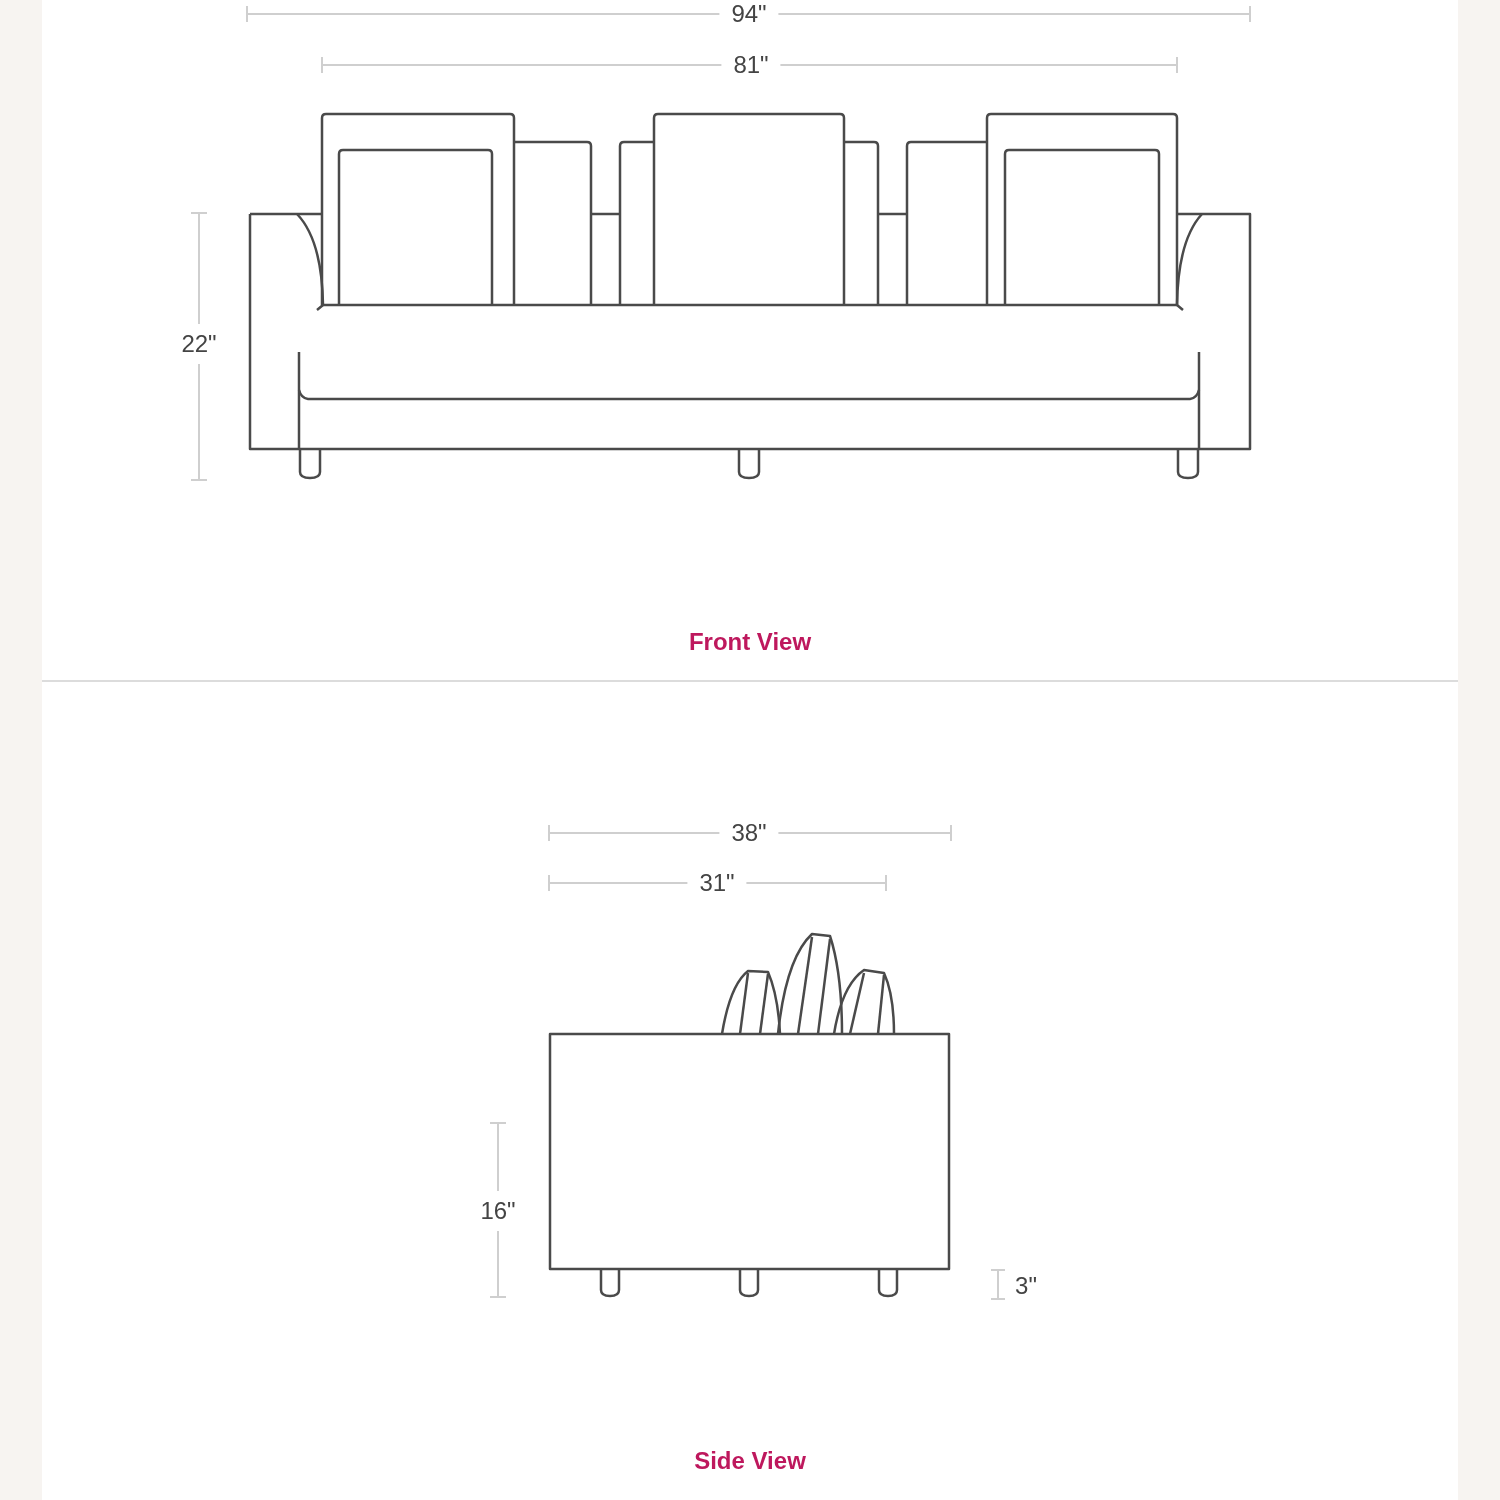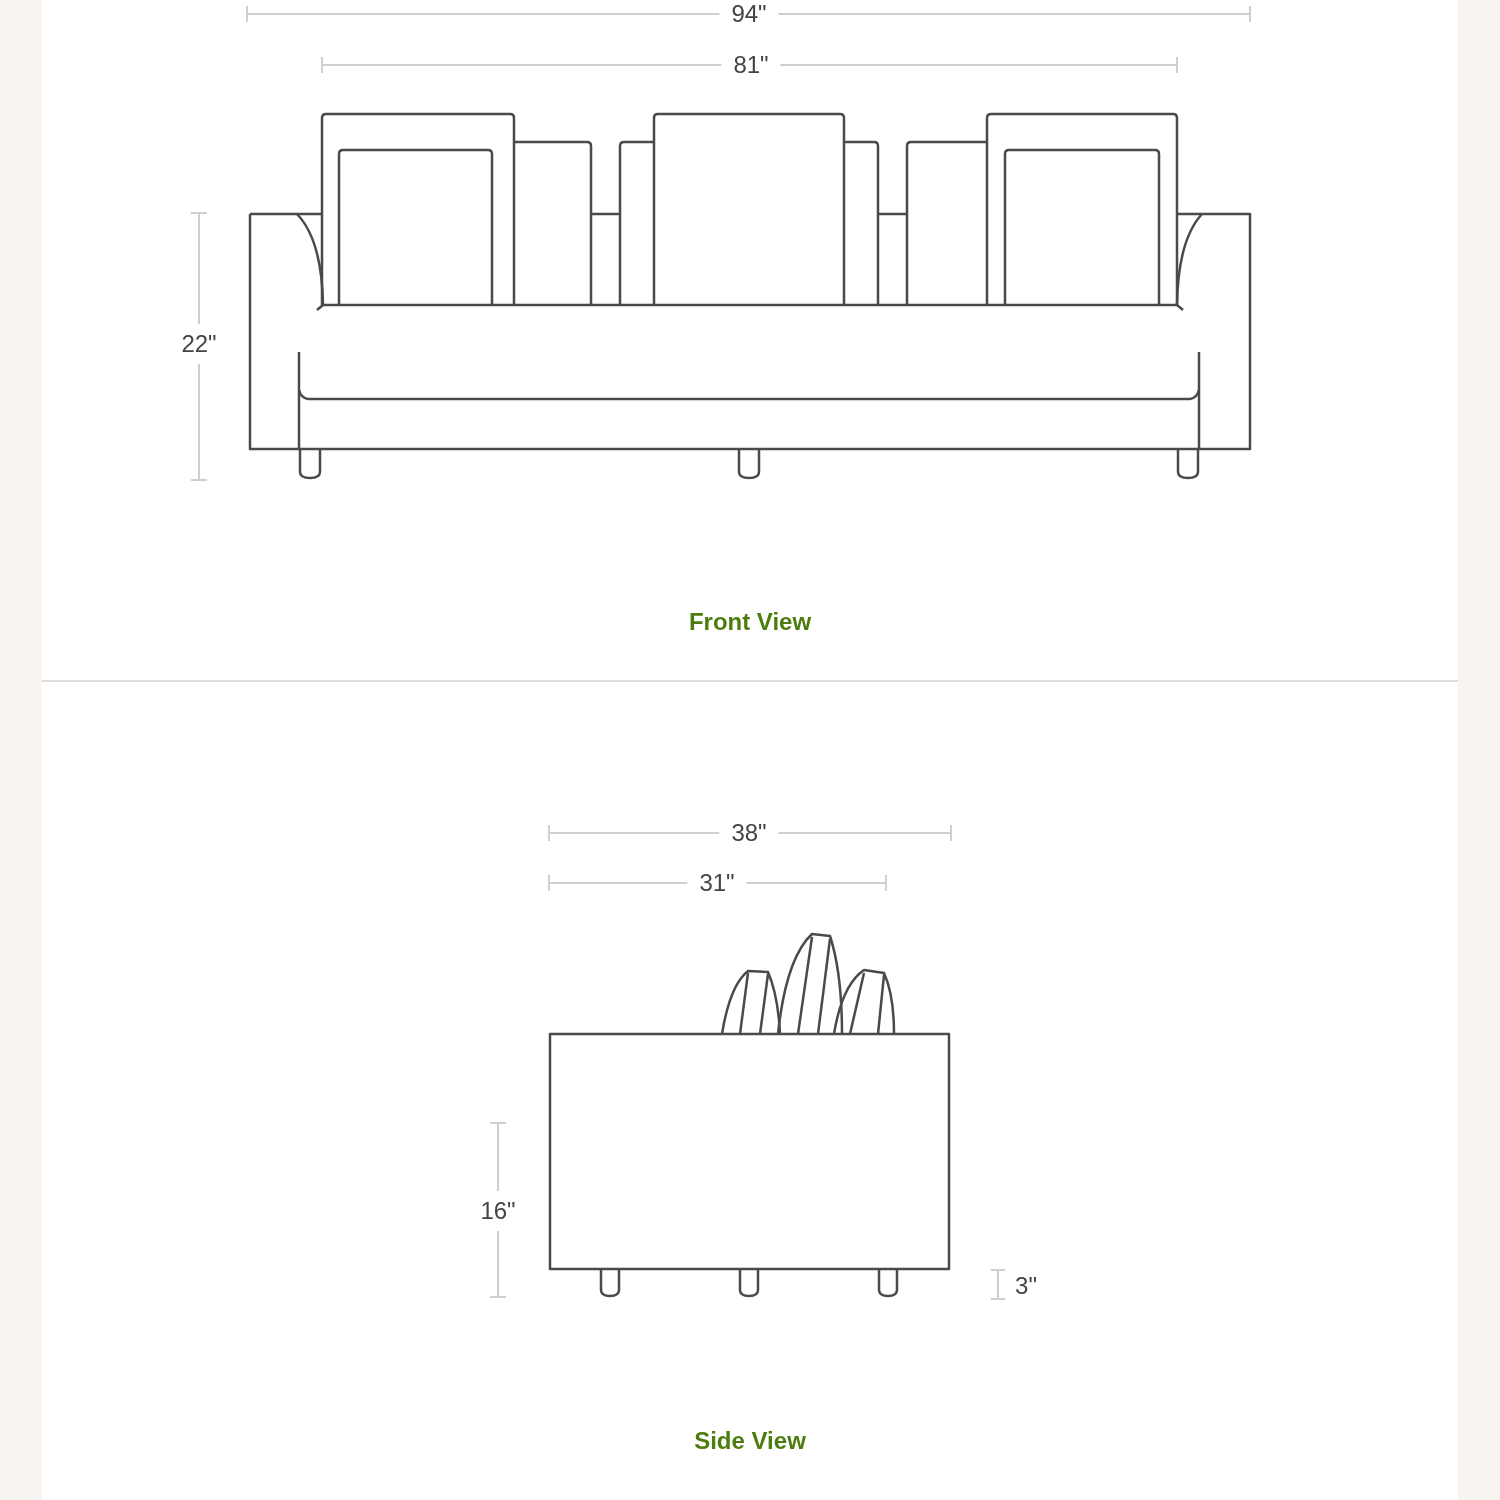--- a/index.html
+++ b/index.html
@@ -20,22 +20,22 @@
     background: #dcdcdc;
   }
   svg.drawing { position: absolute; left: 0; top: 0; overflow: visible; }
   .dim-label {
     position: absolute; font-size: 24px; color: #444; background: #fff;
     padding: 0 12px; line-height: 28px; transform: translate(-50%, -50%);
     white-space: nowrap;
   }
   .dim-label.vert { padding: 6px 0; }
   .view-caption {
-    position: absolute; font-size: 24px; font-weight: bold; color: #4d7c0f;
-    transform: translateX(-50%); white-space: nowrap;
+    position: absolute; font-size: 24px; font-weight: bold; color: #be185d;
+    transform: translateX(-50%); white-space: nowrap; margin-top: 20px;
   }
 </style>
 </head>
 <body>
 
 <div class="page">
 
   <div class="panel panel-front">
     <svg class="drawing" width="1416" height="681">
 

